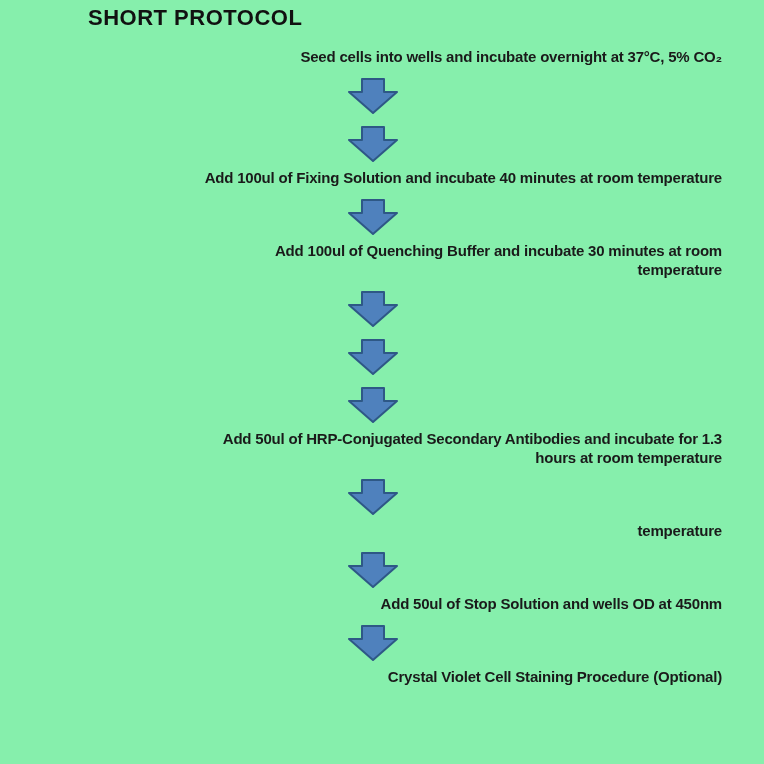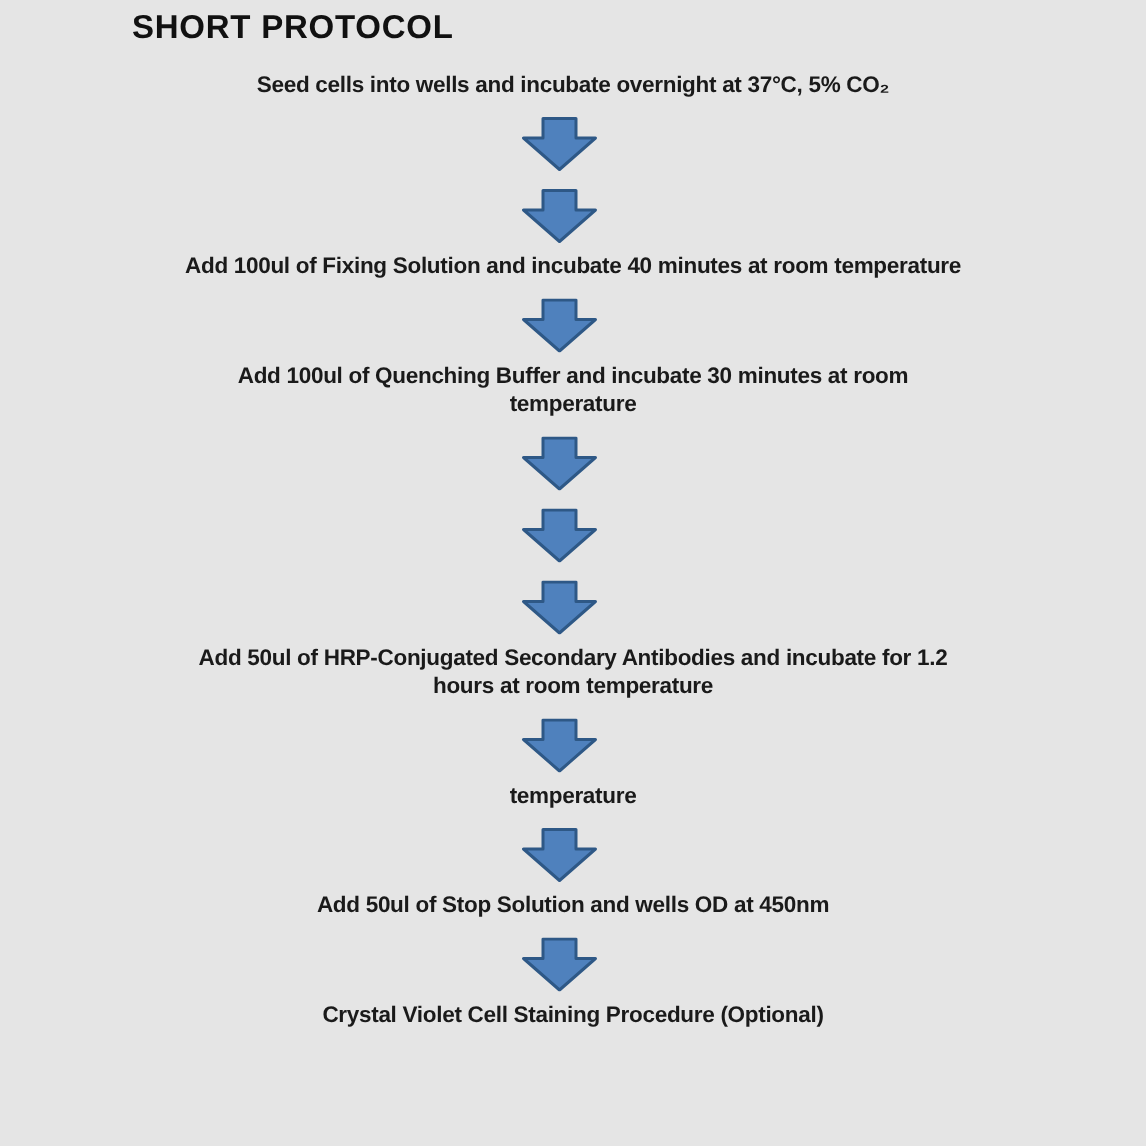--- a/index.html
+++ b/index.html
@@ -4,41 +4,41 @@
 <style>
   html, body {
     margin: 0;
     padding: 0;
     background: #ffffff;
   }
   .canvas {
     position: relative;
     width: 764px;
     height: 764px;
-    background: #e5e5e5;
+    background: #86efac;
     overflow: hidden;
     font-family: "Liberation Sans", "DejaVu Sans", sans-serif;
   }
   .title {
     margin: 0;
     padding: 6px 0 0 88px;
     font-size: 22px;
     line-height: 24px;
     font-weight: 700;
     letter-spacing: 0.5px;
     color: #111111;
   }
   .flow {
     display: block;
     width: 100%;
   }
   .step {
     width: 680px;
     margin: 0 auto;
-    text-align: center;
+    text-align: right;
     color: #1a1a1a;
     font-size: 15px;
     font-weight: 700;
     letter-spacing: -0.2px;
   }
   .step:first-child {
     margin-top: 17px;
   }
   .step .line {
     line-height: 19px;
@@ -79,21 +79,21 @@
   <svg class="arrow" width="54" height="36" viewBox="0 0 54 36" aria-hidden="true">
     <path class="arrow-shape" d="M16 1 L38 1 L38 14 L51 14 L27 35 L3 14 L16 14 Z" stroke-width="2" stroke-linejoin="round" fill="#4f81bd" stroke="#2e5886"></path>
   </svg>
   <svg class="arrow" width="54" height="36" viewBox="0 0 54 36" aria-hidden="true">
     <path class="arrow-shape" d="M16 1 L38 1 L38 14 L51 14 L27 35 L3 14 L16 14 Z" stroke-width="2" stroke-linejoin="round" fill="#4f81bd" stroke="#2e5886"></path>
   </svg>
   <svg class="arrow" width="54" height="36" viewBox="0 0 54 36" aria-hidden="true">
     <path class="arrow-shape" d="M16 1 L38 1 L38 14 L51 14 L27 35 L3 14 L16 14 Z" stroke-width="2" stroke-linejoin="round" fill="#4f81bd" stroke="#2e5886"></path>
   </svg>
 <div class="step">
-        <div class="line">Add 50ul of HRP-Conjugated Secondary Antibodies and incubate for 1.2</div>
+        <div class="line">Add 50ul of HRP-Conjugated Secondary Antibodies and incubate for 1.3</div>
         <div class="line">hours at room temperature</div>
       </div>
   <svg class="arrow" width="54" height="36" viewBox="0 0 54 36" aria-hidden="true">
     <path class="arrow-shape" d="M16 1 L38 1 L38 14 L51 14 L27 35 L3 14 L16 14 Z" stroke-width="2" stroke-linejoin="round" fill="#4f81bd" stroke="#2e5886"></path>
   </svg>
 <div class="step">
         <div class="line">temperature</div>
       </div>
   <svg class="arrow" width="54" height="36" viewBox="0 0 54 36" aria-hidden="true">
     <path class="arrow-shape" d="M16 1 L38 1 L38 14 L51 14 L27 35 L3 14 L16 14 Z" stroke-width="2" stroke-linejoin="round" fill="#4f81bd" stroke="#2e5886"></path>

